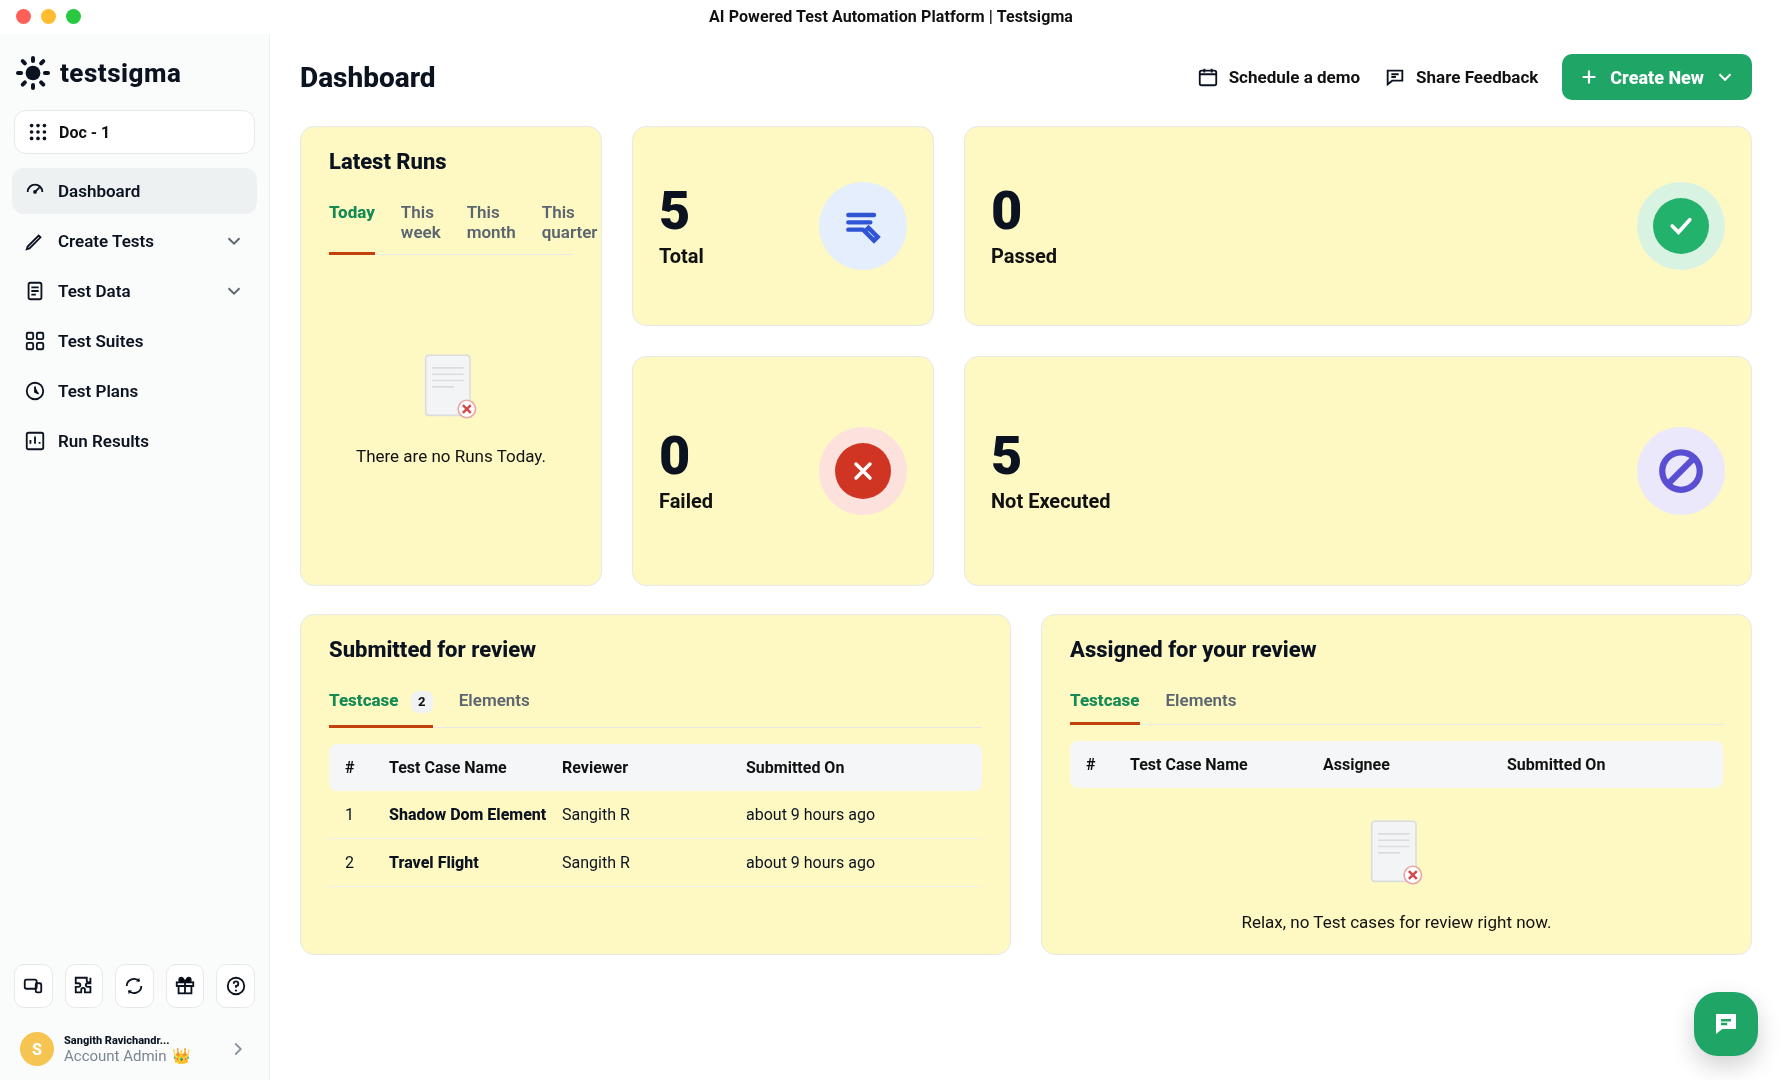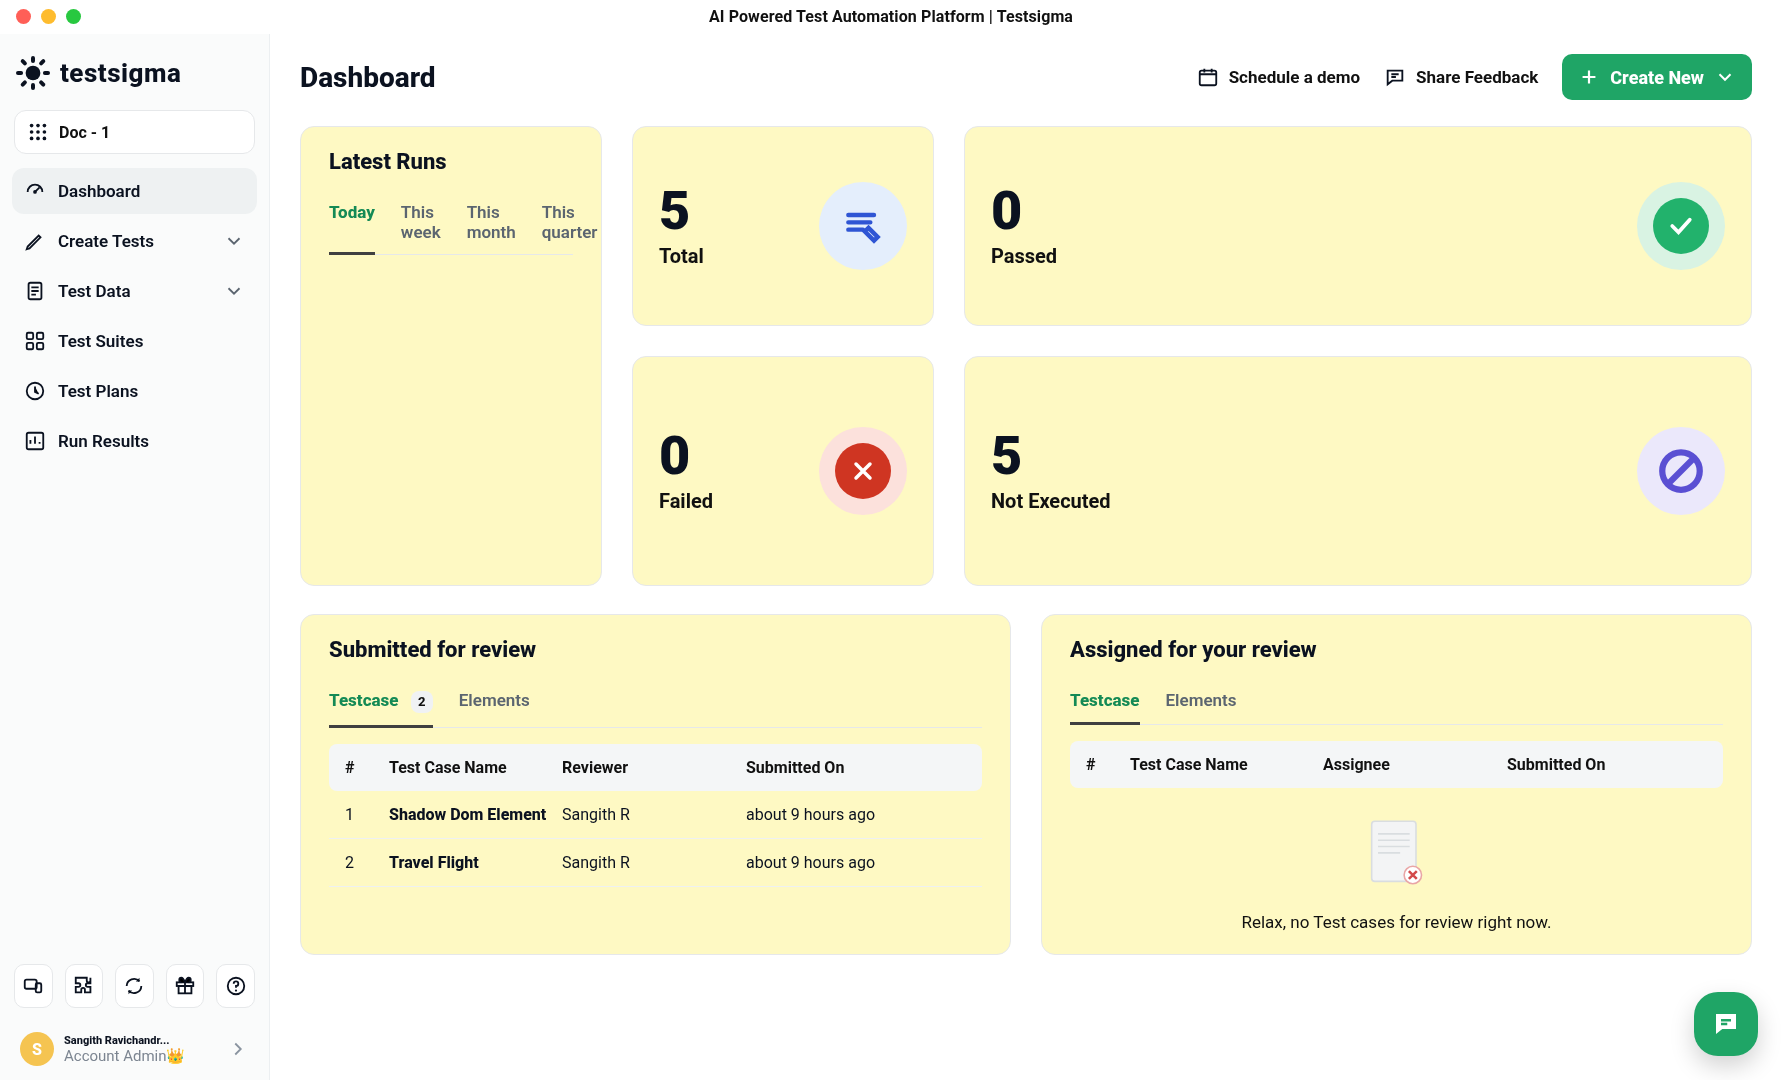--- a/index.html
+++ b/index.html
@@ -68,21 +68,21 @@
   }
 
   .user-block {
     display: flex; align-items: center; gap: 10px; padding: 10px 8px 4px 8px;
   }
   .avatar {
     width: 34px; height: 34px; border-radius: 50%; background: #f5c451; color: #fff;
     display: flex; align-items: center; justify-content: center; font-weight: 800;
   }
   .user-name { font-weight: 800; font-size: 11px; }
-  .user-role { color: #7c8591; font-size: 15px; display: flex; align-items: center; }
+  .user-role { color: #7c8591; font-size: 15px; display: flex; align-items: center; gap: 6px; }
 
   
   .main { flex: 1; padding: 20px 30px 30px 30px; overflow: auto; position: relative; }
 
   .header-row { display: flex; align-items: center; }
   .page-title { font-size: 28px; font-weight: 800; color: #0b1220; }
   .header-actions { margin-left: auto; display: flex; align-items: center; gap: 24px; }
   .txt-btn { display: flex; align-items: center; gap: 10px; font-weight: 700; font-size: 17px; color: #111; }
   .create-btn {
     display: flex; align-items: center; gap: 10px;
@@ -105,21 +105,21 @@
   .stat-fail .stat-icon { background: #fce1dc; }
   .stat-not .stat-icon { background: #ebe8fb; }
   .pass-inner { width: 56px; height: 56px; border-radius: 50%; background: #22b26c; display:flex; align-items:center; justify-content:center; }
   .fail-inner { width: 56px; height: 56px; border-radius: 50%; background: #cf3522; display:flex; align-items:center; justify-content:center; }
 
   .latest { grid-row: 1 / span 2; padding: 22px 28px; display: flex; flex-direction: column; }
   .section-title { font-size: 22px; font-weight: 800; }
 
   .tabs { display: flex; gap: 26px; border-bottom: 1px solid #e6e8ea; margin-top: 16px; }
   .tab { padding: 12px 0; font-size: 17px; color: #5b6570; font-weight: 600; }
-  .tab.active { color: #148a55; border-bottom: 3px solid #404040; margin-bottom: -1px; font-weight: 800; }
+  .tab.active { color: #148a55; border-bottom: 3px solid #c2410c; margin-bottom: -1px; font-weight: 800; }
   .tab .badge {
     display: inline-flex; align-items: center; justify-content: center;
     min-width: 22px; height: 22px; padding: 0 6px; margin-left: 8px;
     background: #f0f2f4; color: #111; border-radius: 8px; font-size: 13px; font-weight: 800;
   }
 
   .empty { flex: 1; display: flex; flex-direction: column; align-items: center; justify-content: center; gap: 18px; color: #111; font-size: 17px; }
 
   
   .grid-bottom { display: grid; grid-template-columns: 1fr 1fr; gap: 30px; margin-top: 28px; }
@@ -366,20 +366,29 @@
       </div>
 
       <div class="card latest">
         <div class="section-title">Latest Runs</div>
         <div class="tabs">
           <div class="tab active">Today</div>
           <div class="tab">This week</div>
           <div class="tab">This month</div>
           <div class="tab">This quarter</div>
         </div>
+        <div class="empty">
+          <svg width="66" height="76" viewBox="0 0 40 48">
+            <rect x="4" y="2" width="28" height="38" rx="2" fill="#f3f4f5" stroke="#d9dde0"></rect>
+            <path stroke="#d9dde0" d="M8 10h20M8 14h20M8 18h20M8 22h14"></path>
+            <circle cx="30" cy="36" r="5.5" fill="#fff" stroke="#e9a6a6"></circle>
+            <path stroke="#d34a4a" stroke-width="1.6" d="M27.5 33.5l5 5M32.5 33.5l-5 5"></path>
+          </svg>
+          <div>There are no Runs Today.</div>
+        </div>
       </div>
 
       <div class="card stat stat-fail">
         <div>
           <div class="num">0</div>
           <div class="lbl">Failed</div>
         </div>
         <div class="stat-icon">
           <div class="fail-inner">
               <svg width="28" height="28" viewBox="0 0 24 24">

